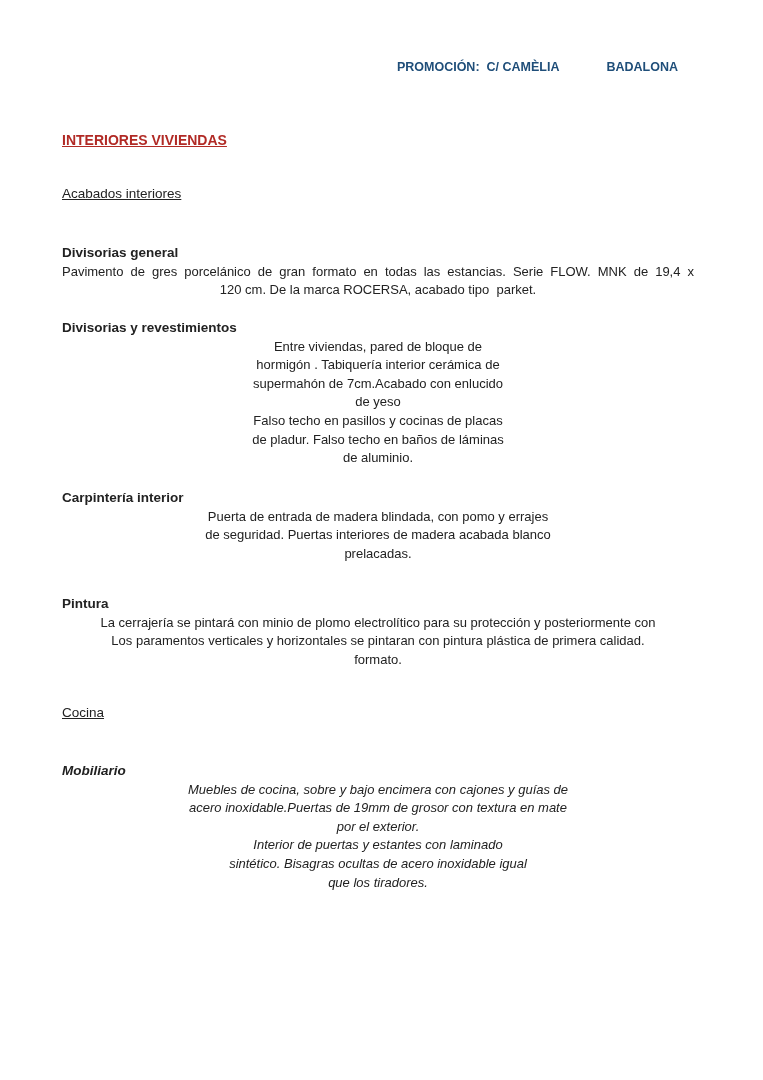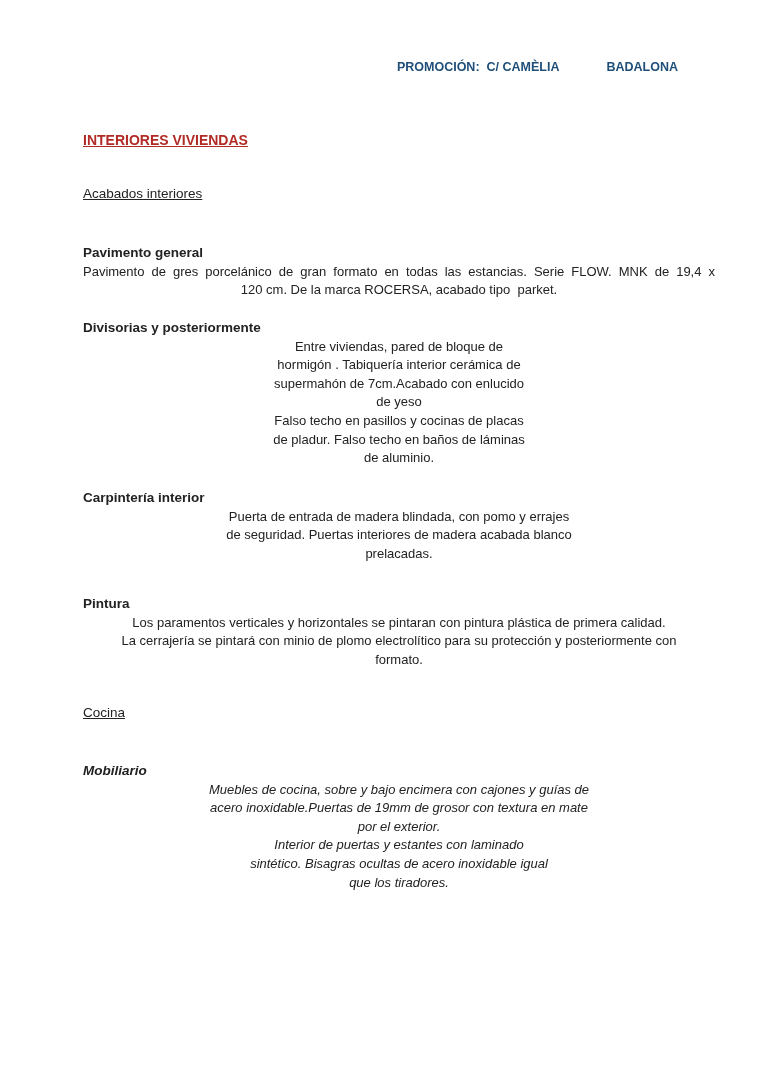--- a/index.html
+++ b/index.html
@@ -26,21 +26,21 @@
     top: 46px;
     left: 383px;
     font-size: 12.5px;
     font-weight: bold;
     color: var(--header-blue);
     white-space: pre;
   }
   .header .street { margin-left: 7px; }
   .header .city { margin-left: 47px; }
 
-  .abs { position: absolute; left: 83px; width: 632px; }
+  .abs { position: absolute; left: 62px; width: 632px; }
 
   .main-title {
     top: 132px;
     font-size: 14px;
     font-weight: bold;
     color: var(--title-red);
     text-decoration: underline;
   }
   .section-heading {
     font-size: 13.5px;
@@ -72,47 +72,47 @@
 
   <div class="header">
     <span>PROMOCIÓN:</span><span class="street">C/ CAMÈLIA</span><span class="city">BADALONA</span>
   </div>
 
   <div class="abs main-title">INTERIORES VIVIENDAS</div>
 
   <div class="abs section-heading pos-acabados">Acabados interiores</div>
 
   <div class="abs block pos-pavimento">
-    <div class="block-title">Pavimento general</div>
+    <div class="block-title">Divisorias general</div>
     <div class="line justify">Pavimento de gres porcelánico de gran formato en todas las estancias. Serie FLOW. MNK de 19,4 x</div>
     <div class="line">120 cm. De la marca ROCERSA, acabado tipo  parket.</div>
   </div>
 
   <div class="abs block pos-divisorias">
-    <div class="block-title">Divisorias y posteriormente</div>
+    <div class="block-title">Divisorias y revestimientos</div>
     <div class="line">Entre viviendas, pared de bloque de</div>
     <div class="line">hormigón . Tabiquería interior cerámica de</div>
     <div class="line">supermahón de 7cm.Acabado con enlucido</div>
     <div class="line">de yeso</div>
     <div class="line">Falso techo en pasillos y cocinas de placas</div>
     <div class="line">de pladur. Falso techo en baños de láminas</div>
     <div class="line">de aluminio.</div>
   </div>
 
   <div class="abs block pos-carpinteria">
     <div class="block-title">Carpintería interior</div>
     <div class="line">Puerta de entrada de madera blindada, con pomo y errajes</div>
     <div class="line">de seguridad. Puertas interiores de madera acabada blanco</div>
     <div class="line">prelacadas.</div>
   </div>
 
   <div class="abs block pos-pintura">
     <div class="block-title">Pintura</div>
+    <div class="line">La cerrajería se pintará con minio de plomo electrolítico para su protección y posteriormente con</div>
     <div class="line">Los paramentos verticales y horizontales se pintaran con pintura plástica de primera calidad.</div>
-    <div class="line">La cerrajería se pintará con minio de plomo electrolítico para su protección y posteriormente con</div>
     <div class="line">formato.</div>
   </div>
 
   <div class="abs section-heading pos-cocina">Cocina</div>
 
   <div class="abs block pos-mobiliario">
     <div class="block-title">Mobiliario</div>
     <div class="line">Muebles de cocina, sobre y bajo encimera con cajones y guías de</div>
     <div class="line">acero inoxidable.Puertas de 19mm de grosor con textura en mate</div>
     <div class="line">por el exterior.</div>

